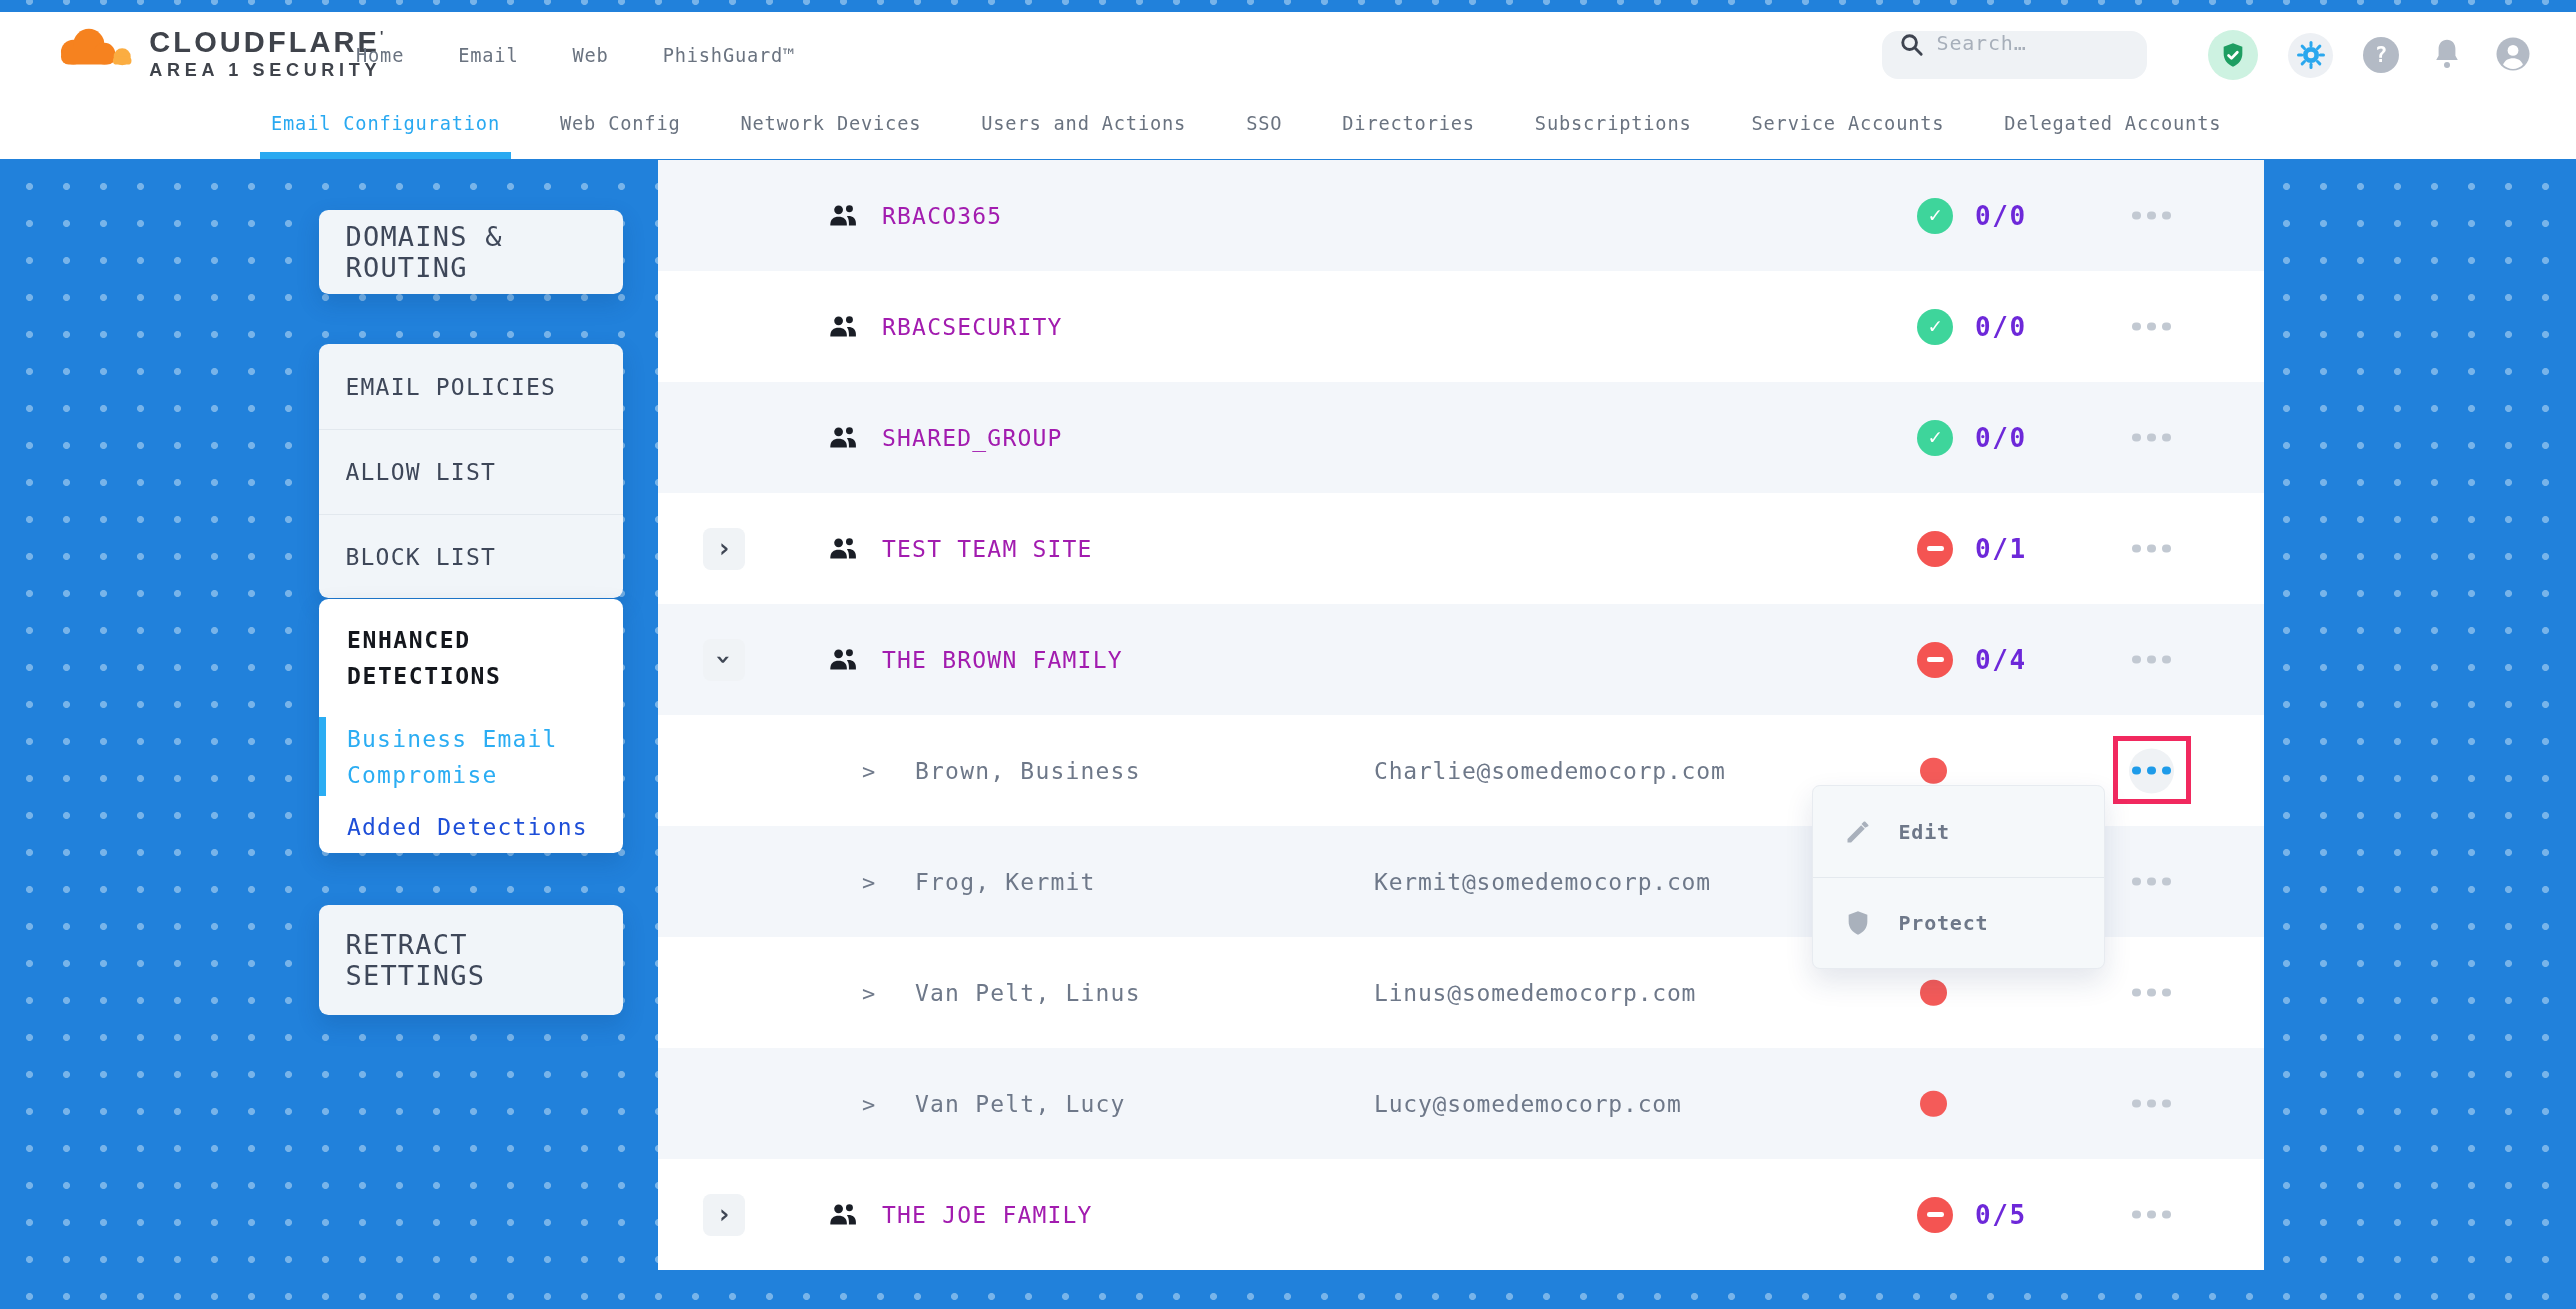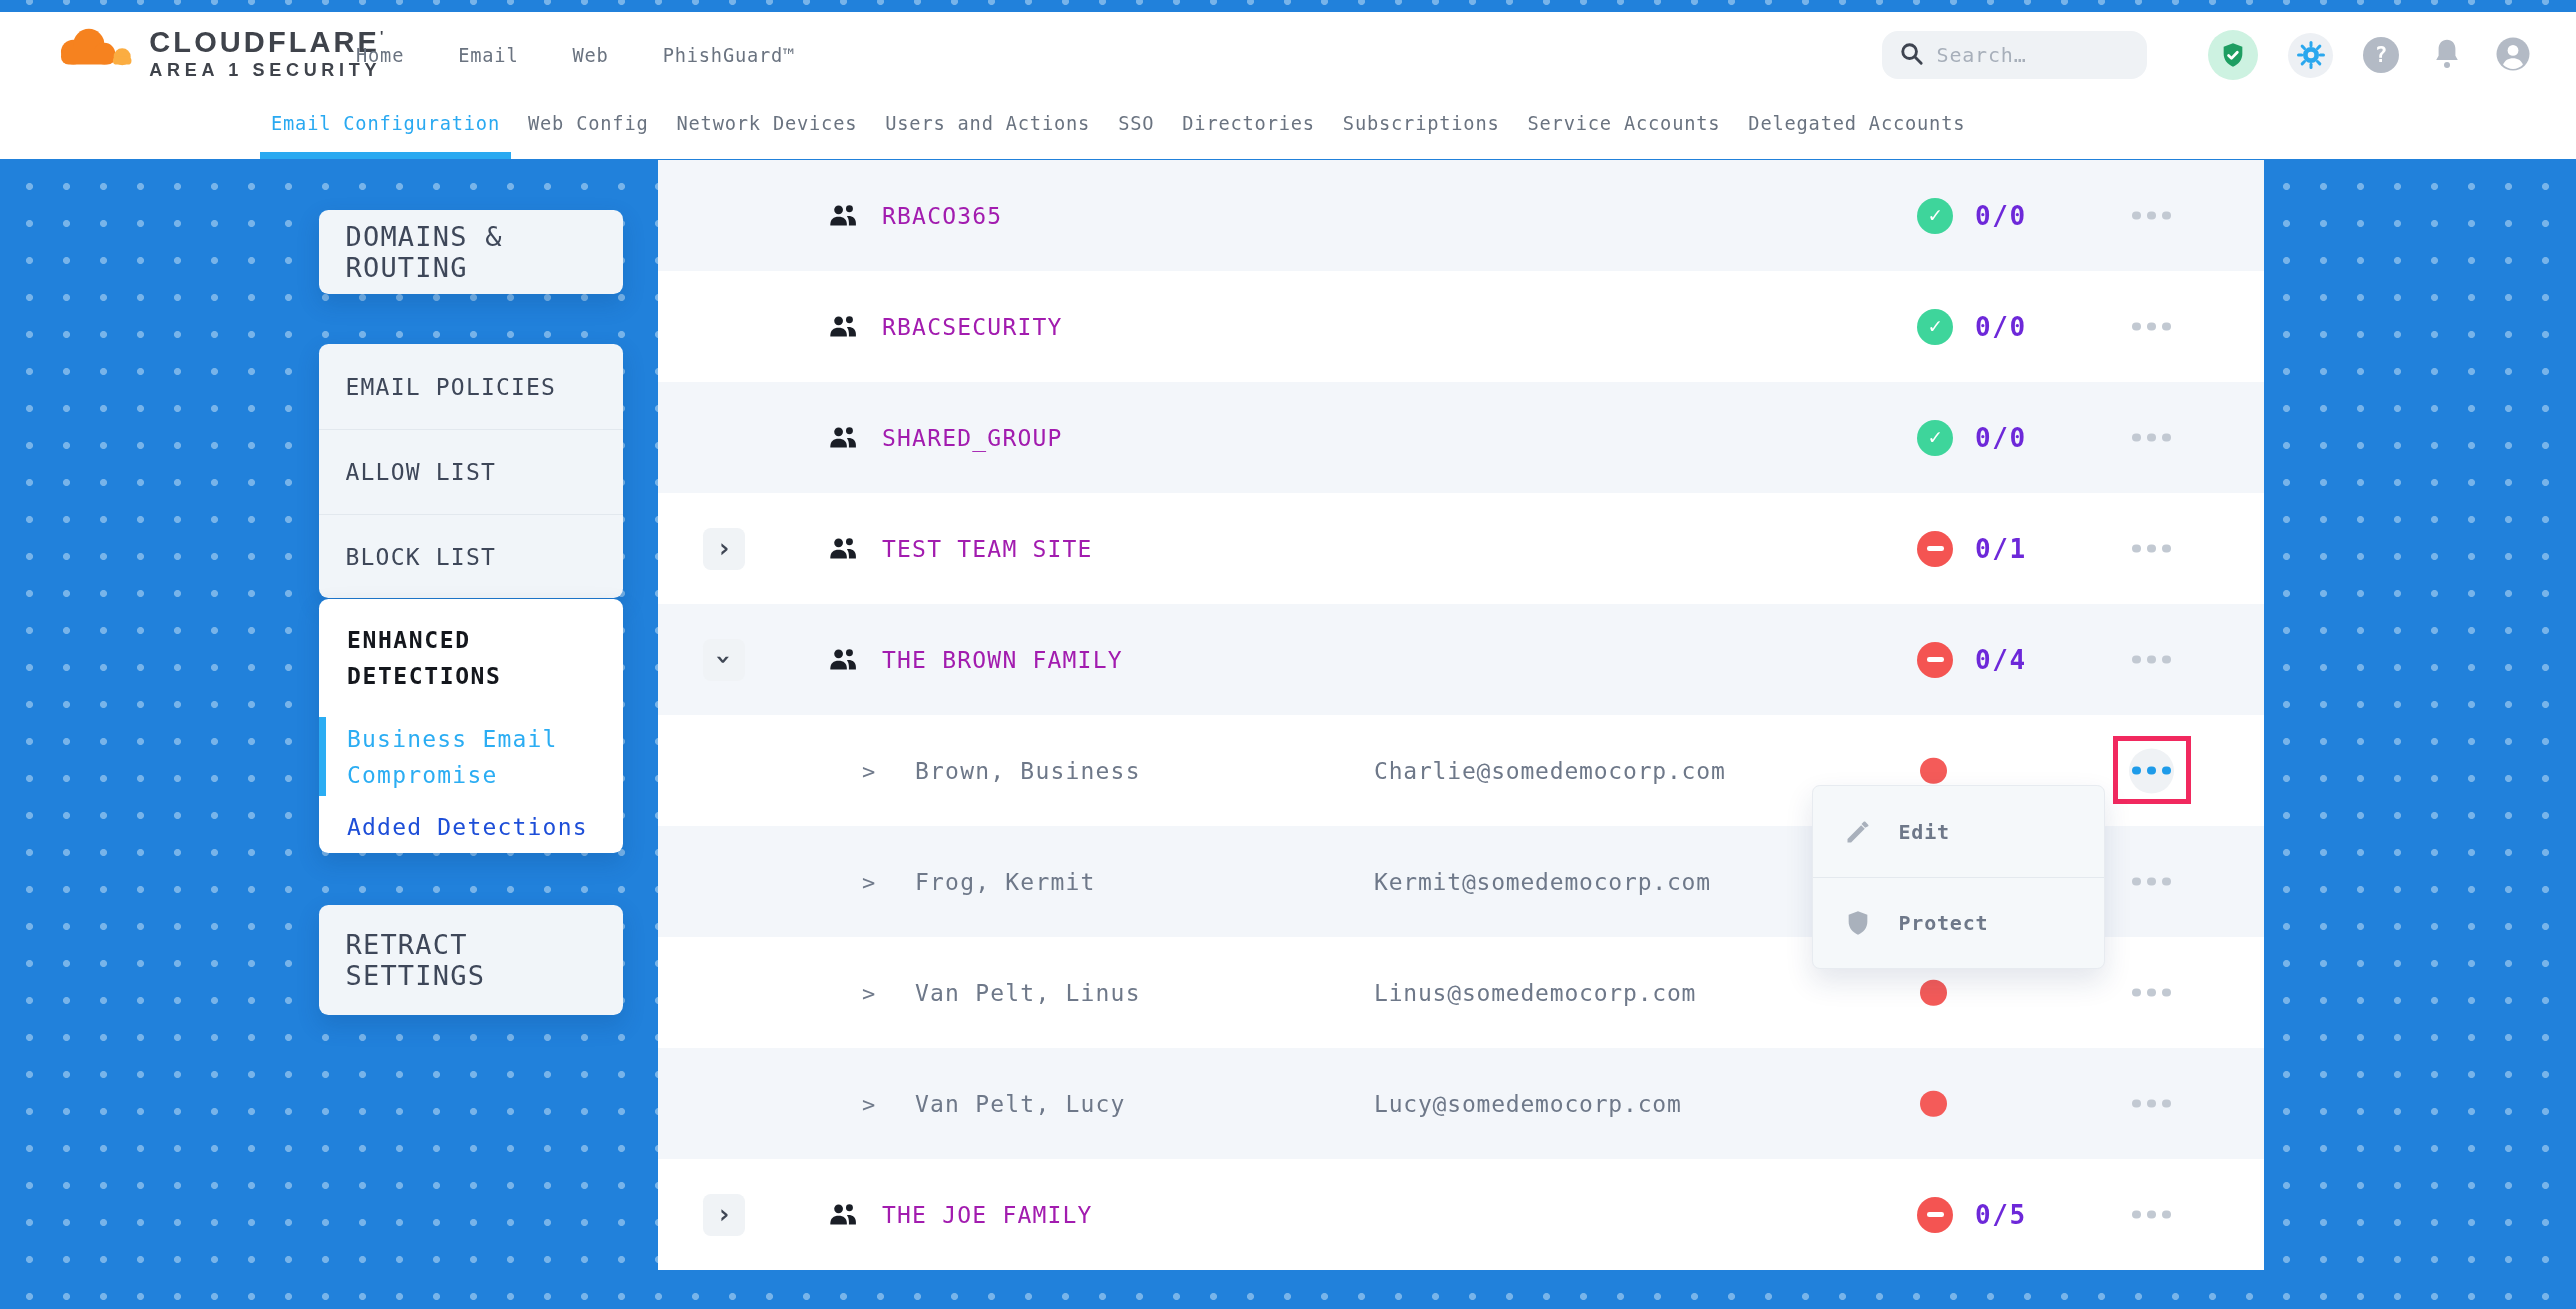--- a/index.html
+++ b/index.html
@@ -12,32 +12,32 @@
   
   .header{position:absolute;left:0;top:12px;width:100%;height:100px;background:#fff;border-bottom:1.6px solid #E7EBF0;z-index:20}
   .logo{position:absolute;left:47px;top:9.3px;display:flex;align-items:center;gap:9.3px}
   .logotext{display:flex;flex-direction:column;align-items:flex-start}
   .brand{font-family:"Liberation Sans",sans-serif;font-weight:bold;font-size:29px;color:#3F434B;letter-spacing:3.1px;line-height:31px}
   .brand sup{font-size:14px}
   .product{font-family:"Liberation Sans",sans-serif;font-weight:bold;font-size:18px;color:#3F434B;letter-spacing:4.7px;margin-top:1.6px}
   #topnav{position:absolute;left:356px;top:0;height:86px;display:flex;align-items:center;gap:54px}
   .navlink{font-size:18.7px;color:#6A7380;letter-spacing:0.8px;cursor:pointer}
   .hright{position:absolute;right:45px;top:0;height:86px;display:flex;align-items:center;gap:30px}
-  .search{width:265px;height:48px;background:#EFF2F5;border-radius:16px;display:flex;align-items:center;padding-left:15.6px;gap:12.5px;margin-right:31px}
+  .search{width:265px;height:48px;background:#EFF2F5;border-radius:16px;display:flex;padding-left:15.6px;gap:12.5px;margin-right:31px}
   .search svg{width:26.5px;height:26.5px}
   .search .ph{font-size:20px;color:#A7AFBA;letter-spacing:0.8px}
   .icirc{border-radius:50%;display:flex;align-items:center;justify-content:center}
   .c-shield{width:50px;height:50px;background:#CDF2E1}
   .c-shield svg{width:28px;height:28px}
   .c-gear{width:45px;height:45px;background:#EDF0F4}
   .c-gear svg{width:30px;height:30px}
   .c-help{width:36px;height:36px;background:#B3BAC5;color:#fff;font-size:21px;font-weight:bold}
   .flat-ic svg{width:36px;height:36px}
   
-  .tabbar{position:absolute;left:0;top:87px;width:100%;height:72px;background:#fff;display:flex;align-items:center;padding-left:271px;gap:28px;z-index:20}
+  .tabbar{position:absolute;left:0;top:87px;width:100%;height:72px;background:#fff;display:flex;align-items:center;padding-left:271px;gap:60px;z-index:20}
   .tab{position:relative;height:100%;display:flex;align-items:center;font-size:18.7px;color:#6A7380;letter-spacing:0.8px;cursor:pointer;white-space:nowrap}
   .tab.active{color:#29A9F1}
   .tab.active::after{content:"";position:absolute;left:-11px;right:-11px;bottom:0;height:7px;background:#29A9F1}
   
   .card{position:absolute;left:319px;width:304px;background:#F1F5F9;border-radius:9.3px;box-shadow:0 9.3px 22px rgba(12,55,110,.18)}
   .card .single{height:100%;display:flex;align-items:center;padding-left:26.5px;font-size:27px;color:#3E4759;letter-spacing:1.2px}
   #card-domains{top:210px;height:84px}
   #card-policies{top:344px;height:254px;overflow:hidden}
   .pitem{height:85px;display:flex;align-items:center;padding-left:26.5px;font-size:23px;color:#3E4759;letter-spacing:1.2px;cursor:pointer}
   .pitem + .pitem{border-top:1.6px solid #E2E8EE}

